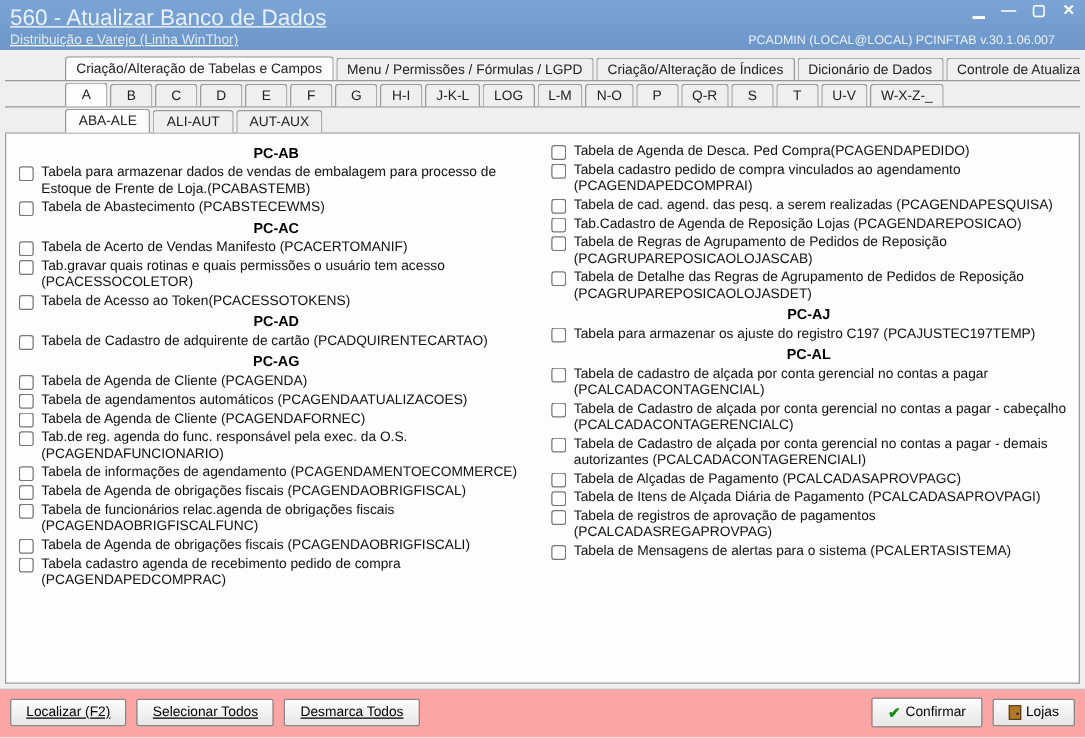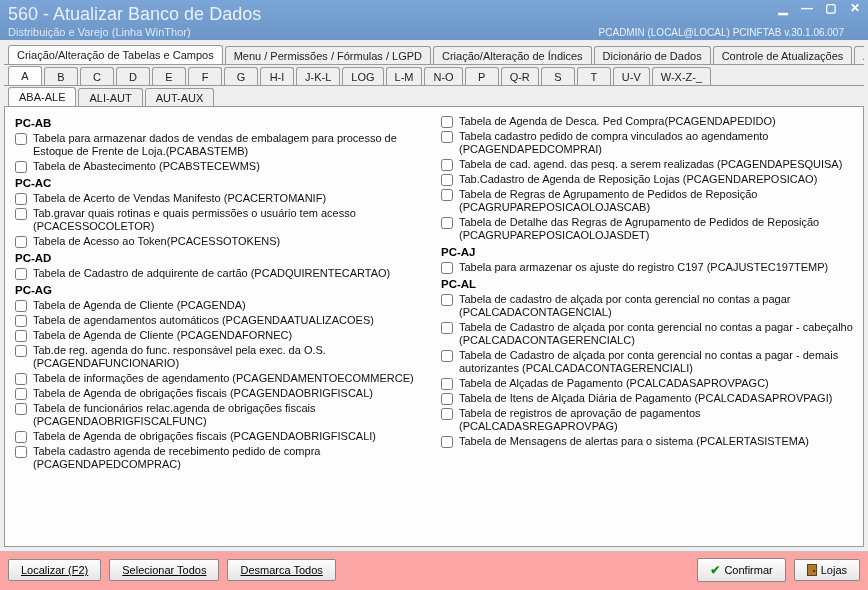--- a/index.html
+++ b/index.html
@@ -11,20 +11,21 @@
     height: 590px;
     overflow: hidden;
     display: flex;
     flex-direction: column;
   }
   .titlebar {
     background: linear-gradient(to bottom, #7aa5d6, #6b96c7);
     color: #fff;
     padding: 4px 8px 2px 8px;
     position: relative;
+    text-decoration: underline;
   }
   .titlebar .title {
     font-size: 18px;
     font-weight: normal;
     color: #e8f0fa;
   }
   .titlebar .subtitle {
     font-size: 11px;
     color: #dde9f7;
     margin-top: 1px;
@@ -80,20 +81,21 @@
     cursor: pointer;
     position: relative;
     top: 1px;
     border-radius: 3px 3px 0 0;
     margin-right: 2px;
   }
   .tab.active {
     background: #fdfdfd;
     border-bottom: 1px solid #fdfdfd;
     z-index: 2;
+    margin-left: 44px;
   }
   .alpha-row .tab { min-width: 34px; text-align: center; }
   .sub-row .tab { padding: 3px 10px; }
   .panel {
     flex: 1;
     background: #fdfdfd;
     border: 1px solid #999;
     border-top: none;
     padding: 6px 10px;
     overflow: hidden;
@@ -102,20 +104,21 @@
   }
   .col {
     flex: 1;
     min-width: 0;
   }
   .group-header {
     font-weight: bold;
     color: #000;
     margin: 4px 0 3px 0;
     font-size: 11.5px;
+    text-align: center;
   }
   .check-row {
     display: flex;
     align-items: flex-start;
     gap: 6px;
     margin: 2px 0;
     line-height: 13px;
   }
   .check-row input[type=checkbox] {
     margin-top: 1px;

